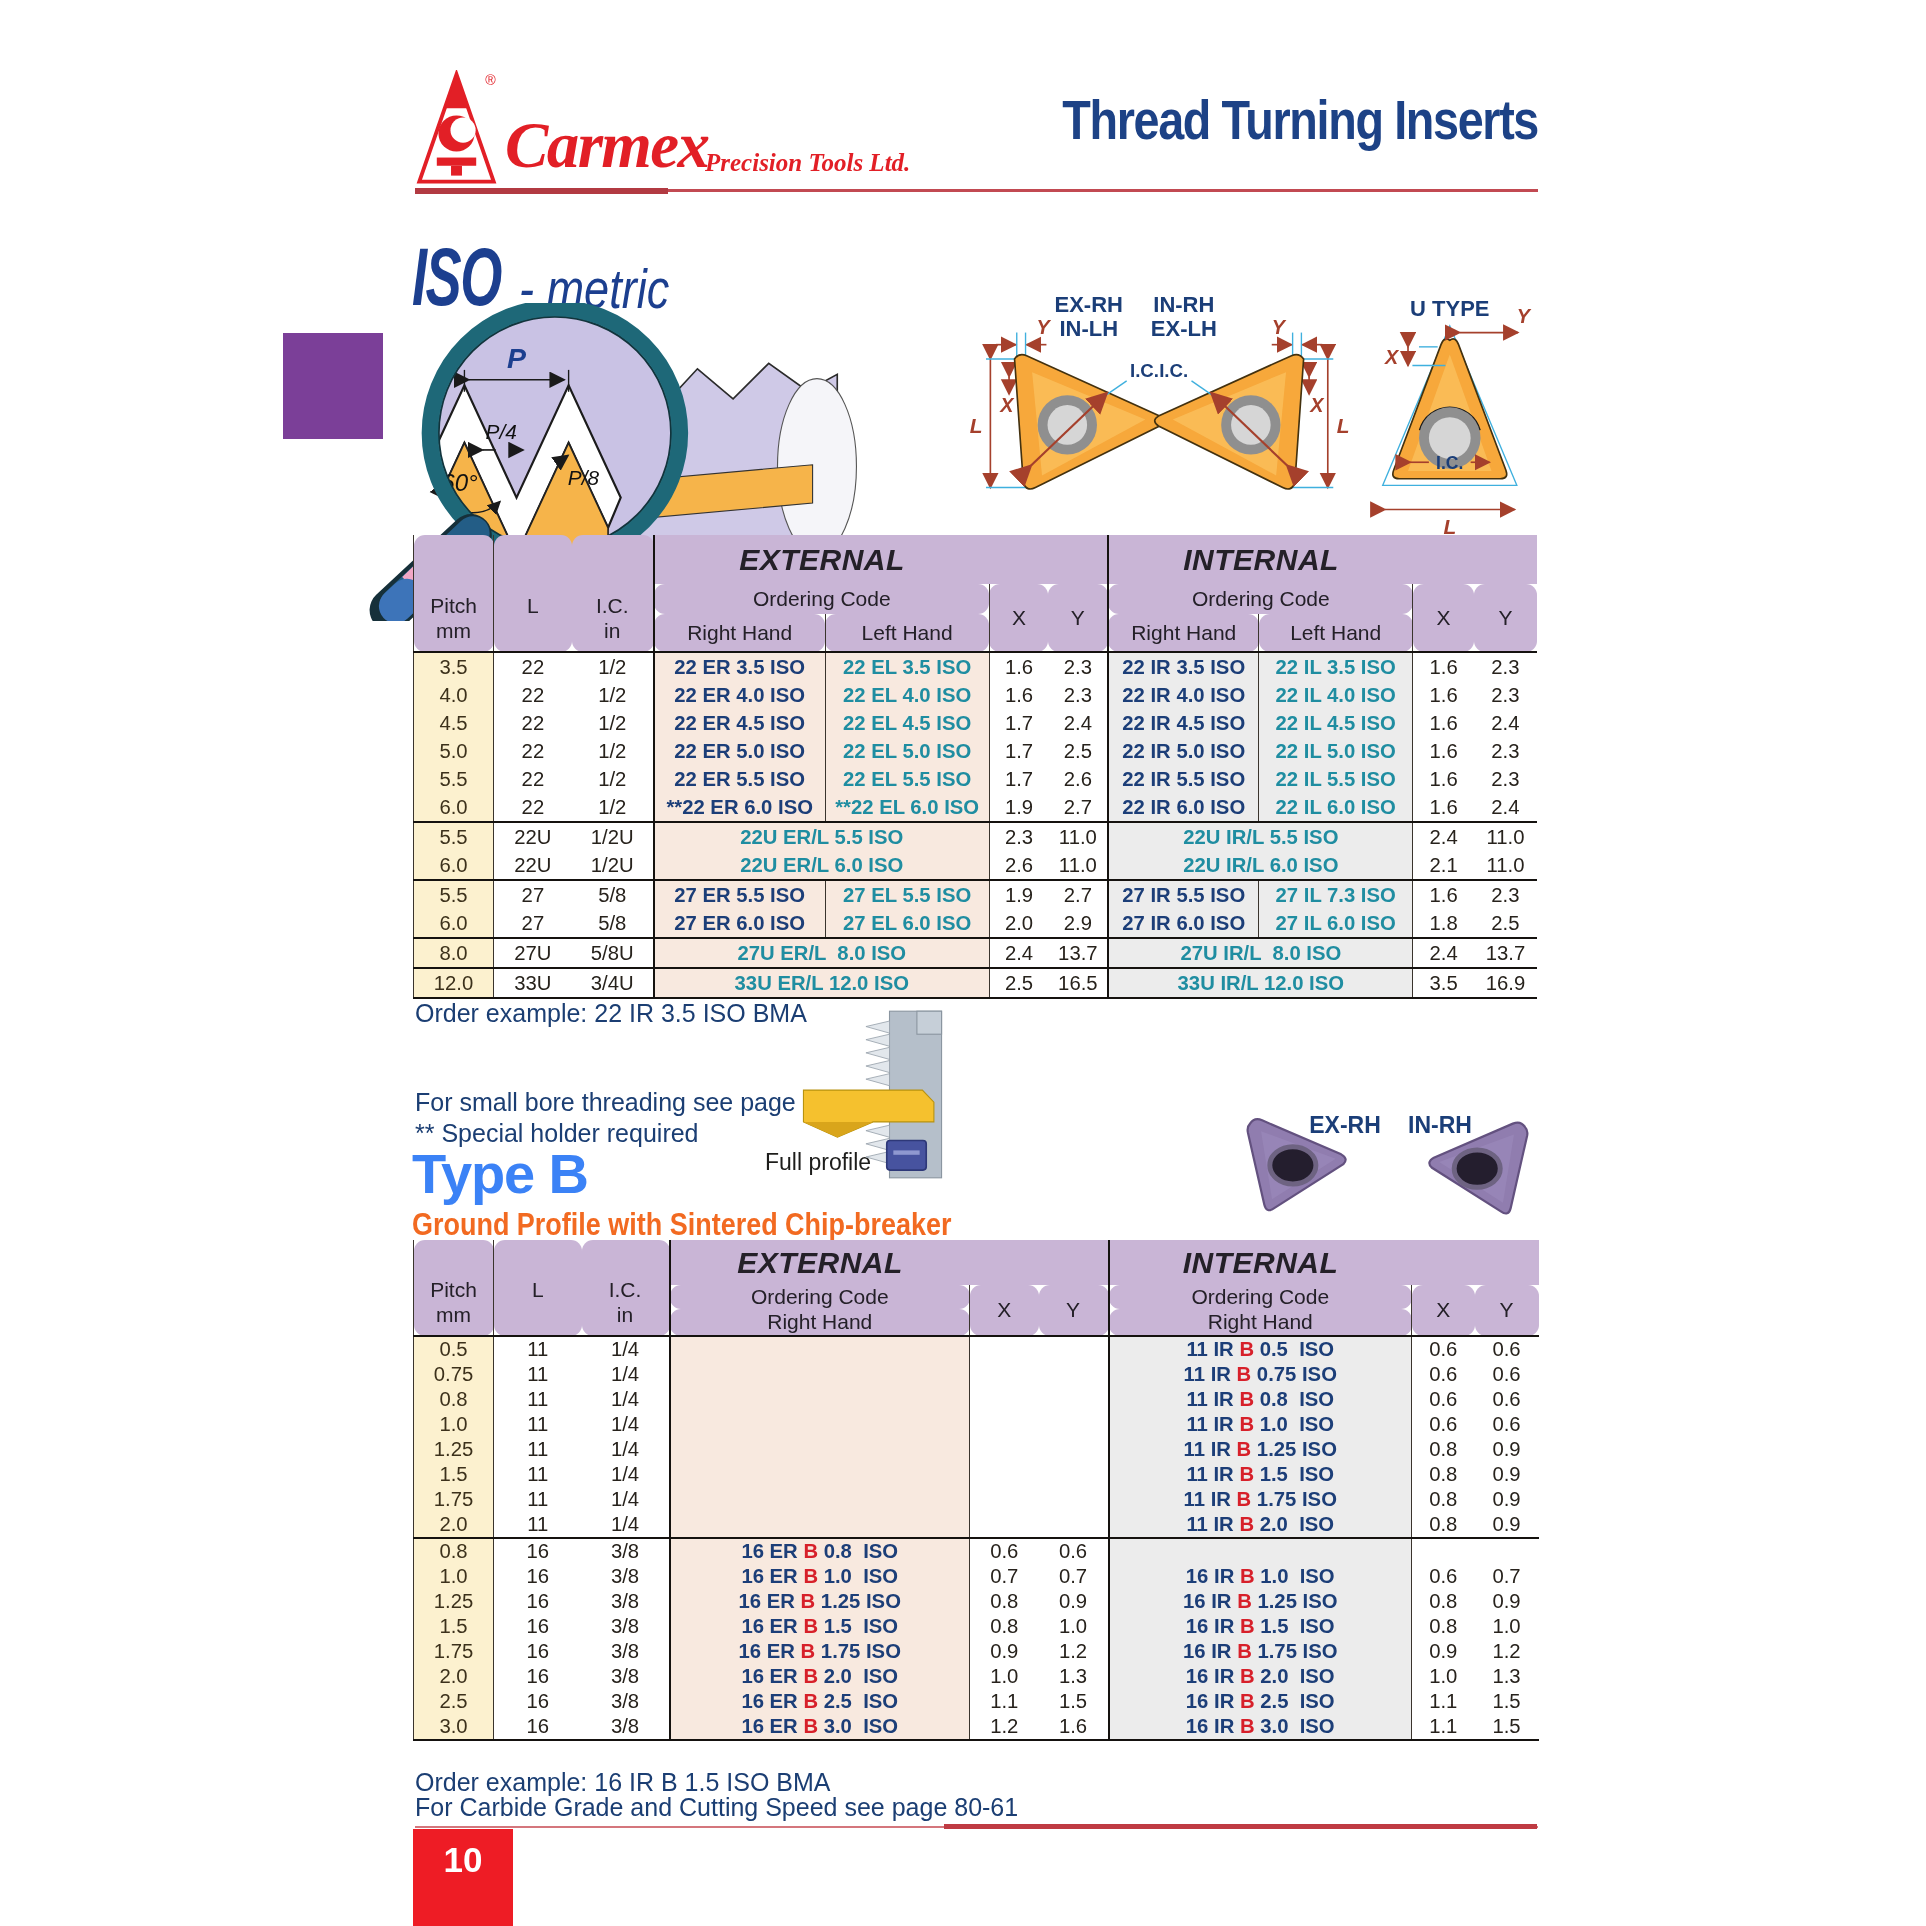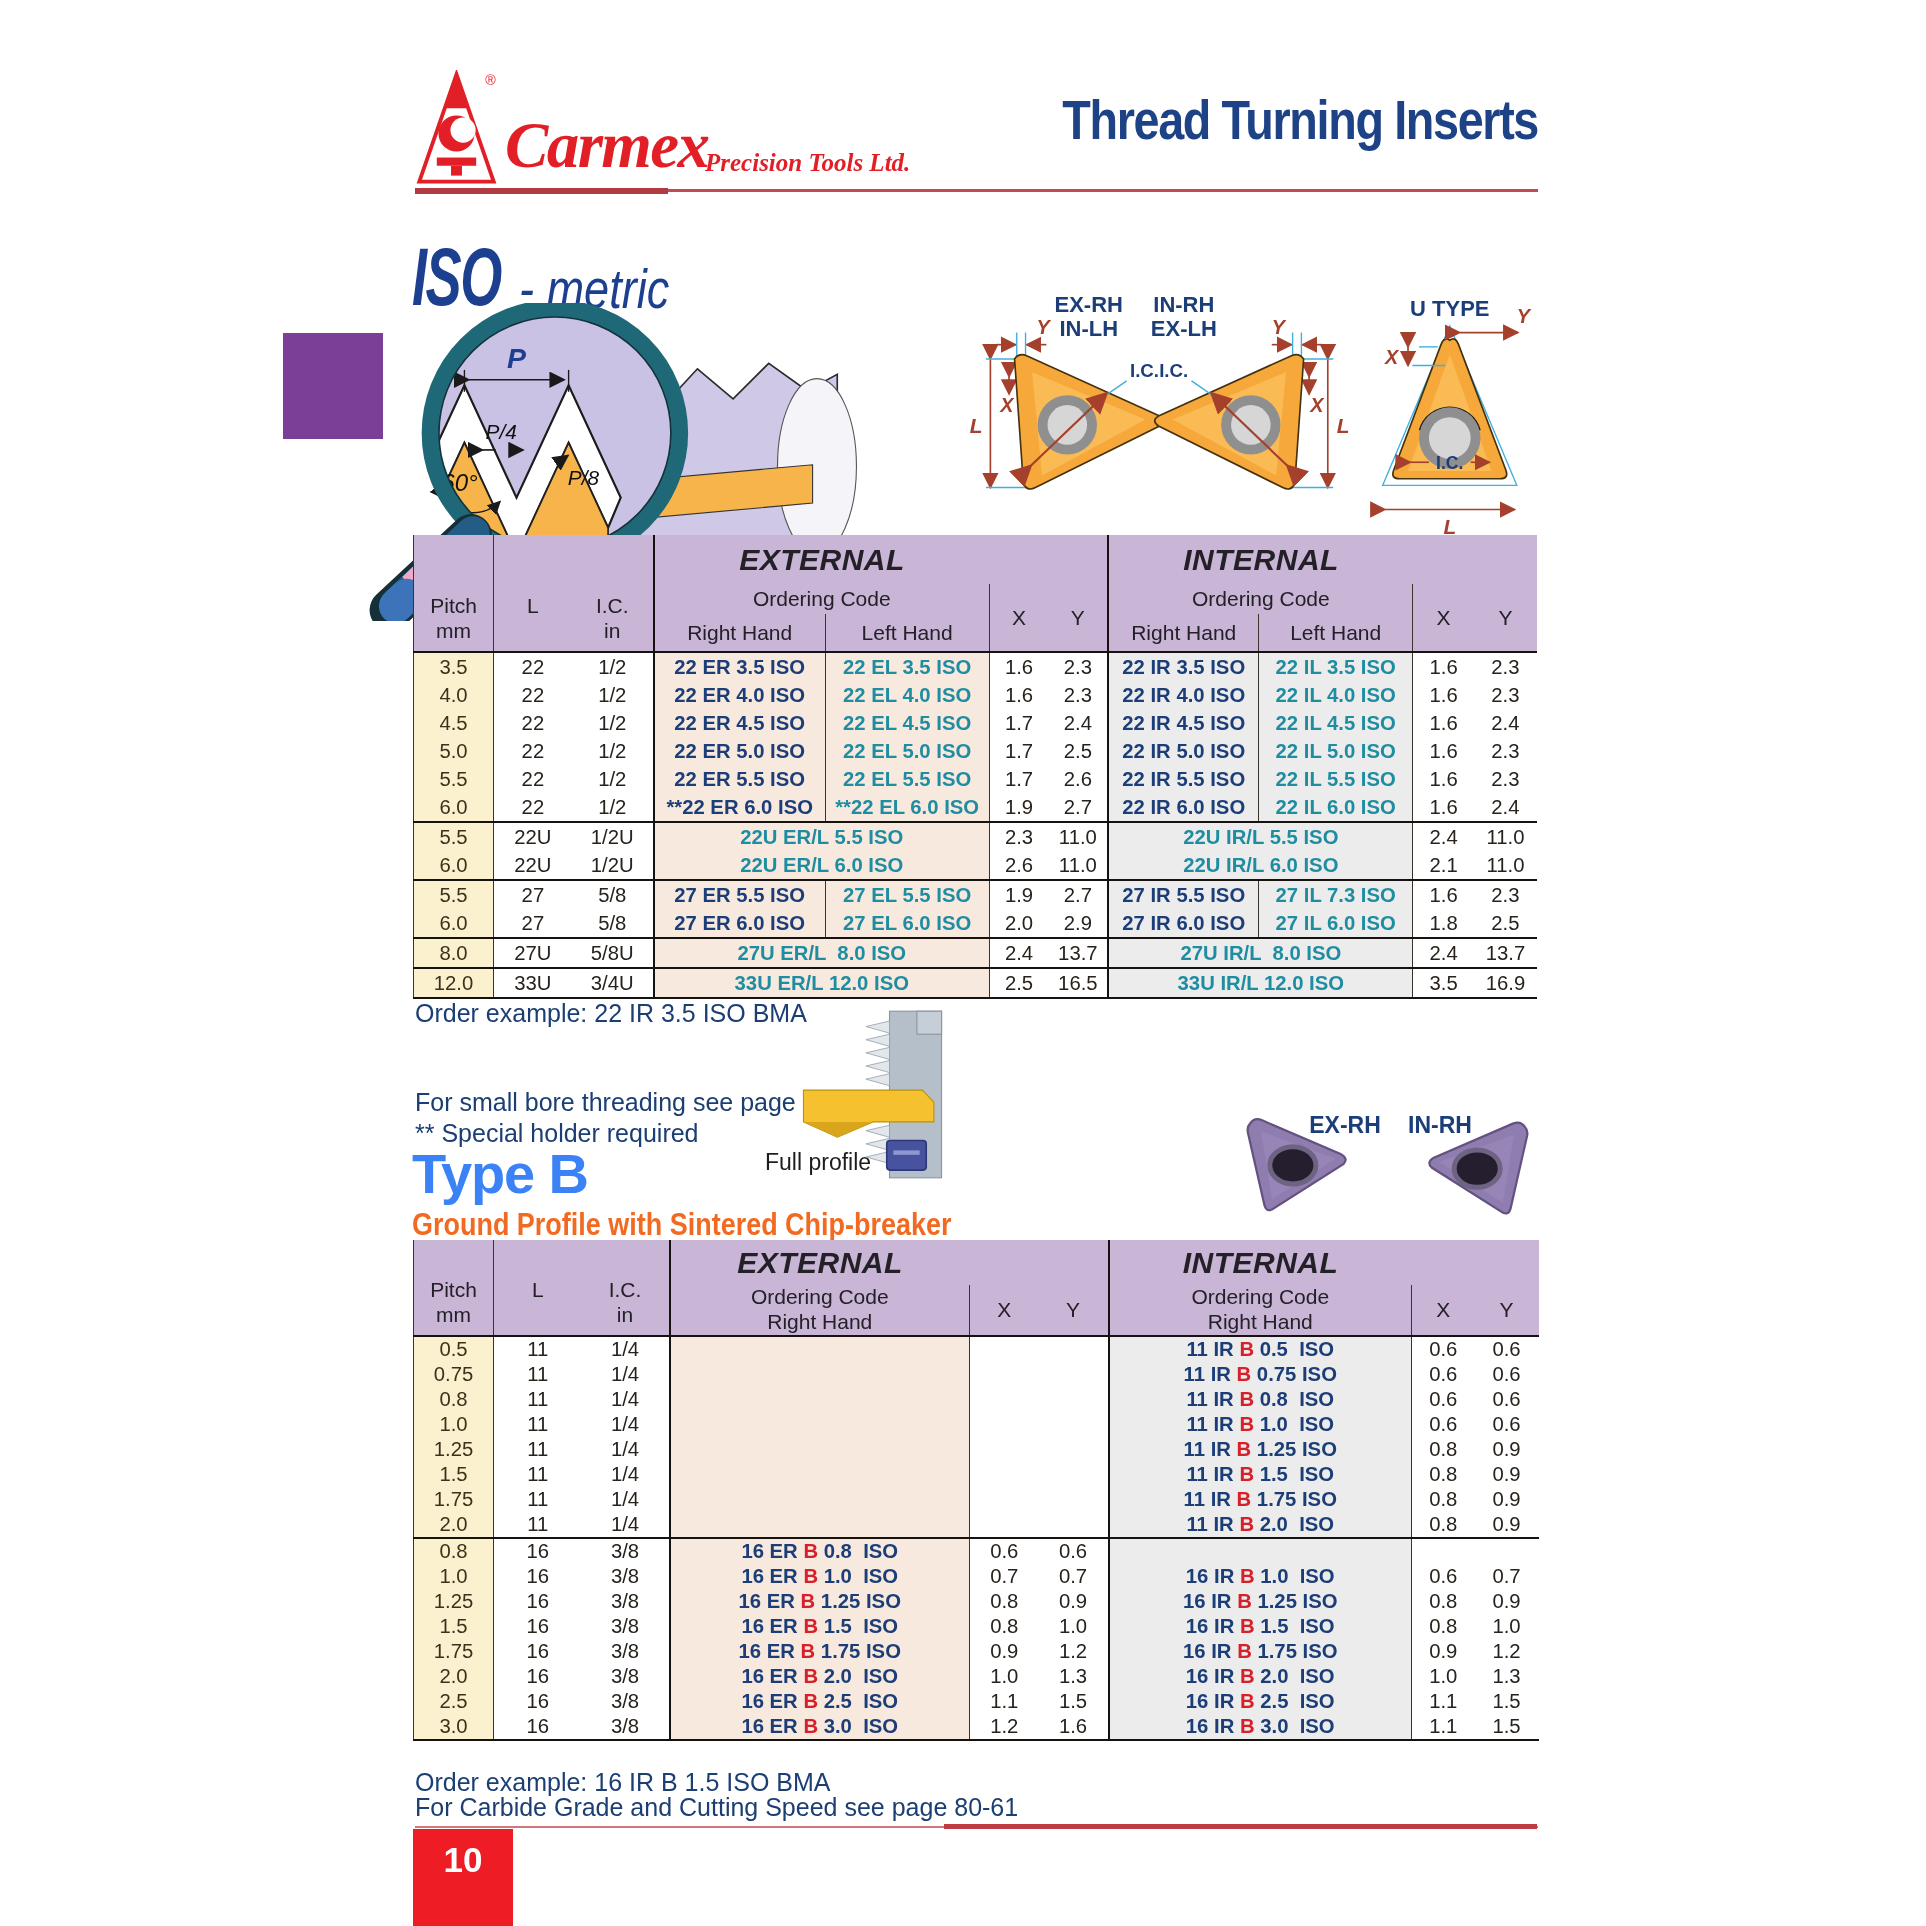--- a/index.html
+++ b/index.html
@@ -24,21 +24,21 @@
   table{border-collapse:collapse;table-layout:fixed;}
   #t1{position:absolute;left:413px;top:535px;width:1124px;}
   #t2{position:absolute;left:413px;top:1240px;width:1124px;}
   td{padding:0;font-size:20.3px;color:#27221c;text-align:center;vertical-align:middle;overflow:hidden;}
   thead td{background:#c9b5d6;color:#242028;}
   #t1 tbody td{height:28px;}
   #t2 tbody td{height:25px;}
   #t1 thead tr:nth-child(1){height:49px;} #t1 thead tr:nth-child(2){height:30px;} #t1 thead tr:nth-child(3){height:38px;}
   #t2 thead tr:nth-child(1){height:45px;} #t2 thead tr:nth-child(2){height:24px;} #t2 thead tr:nth-child(3){height:27px;}
   .th-big{font-size:30px;font-weight:bold;font-style:italic;letter-spacing:0.5px;}
-  .th-mid{font-size:21px;}
+  .th-mid{font-size:21px;border-radius:11px;}
   .vb{vertical-align:bottom;padding-bottom:7.7px;line-height:25px;}
   .col-first{border-left:1.1px solid #3a342d;}
   .br-thin{border-right:1.1px solid #3a342d;}
   .br-thick{border-right:2.2px solid #15120f;}
   .bl-thin{border-left:1.1px solid #3a342d;}
   .bl-thick{border-left:2.2px solid #15120f;}
   tbody tr:first-child>td{border-top:2.2px solid #15120f;}
   tr.gs>td{border-top:2.2px solid #15120f;}
   tr.last>td{border-bottom:2.2px solid #15120f;margin-top:46px;}
   .bg-pitch{background:#fcf1cf;color:#3c311b;}

